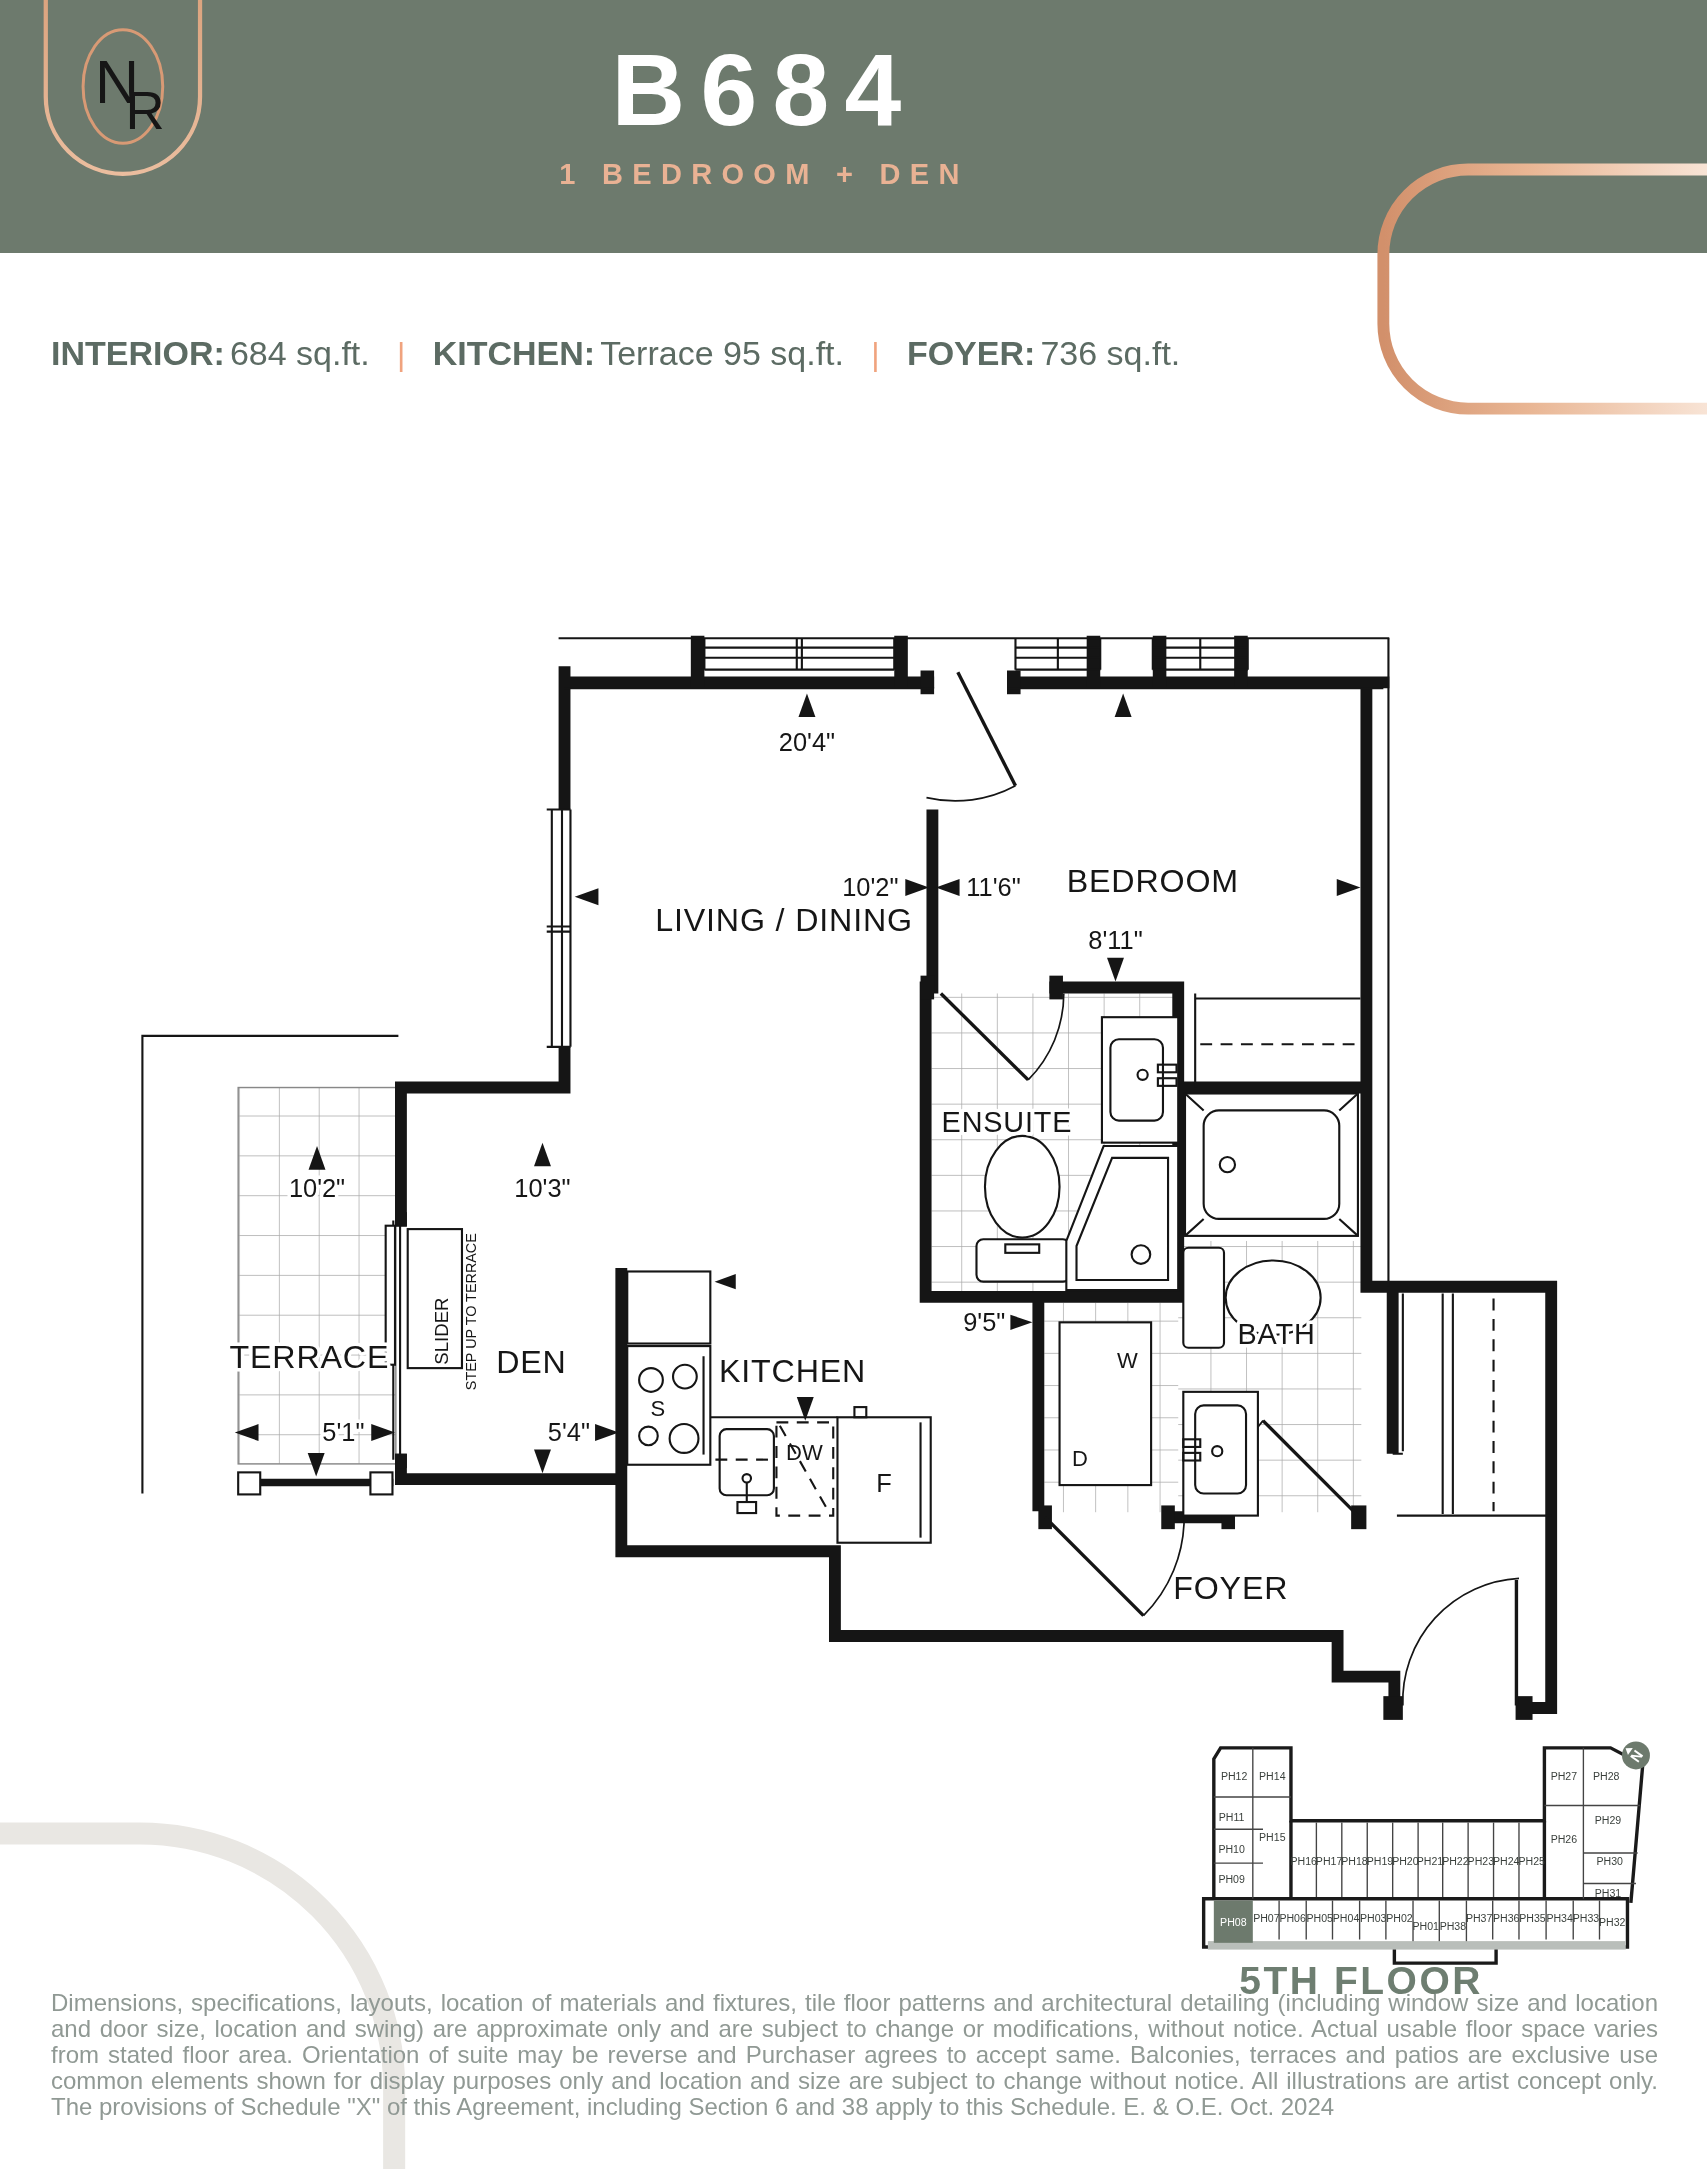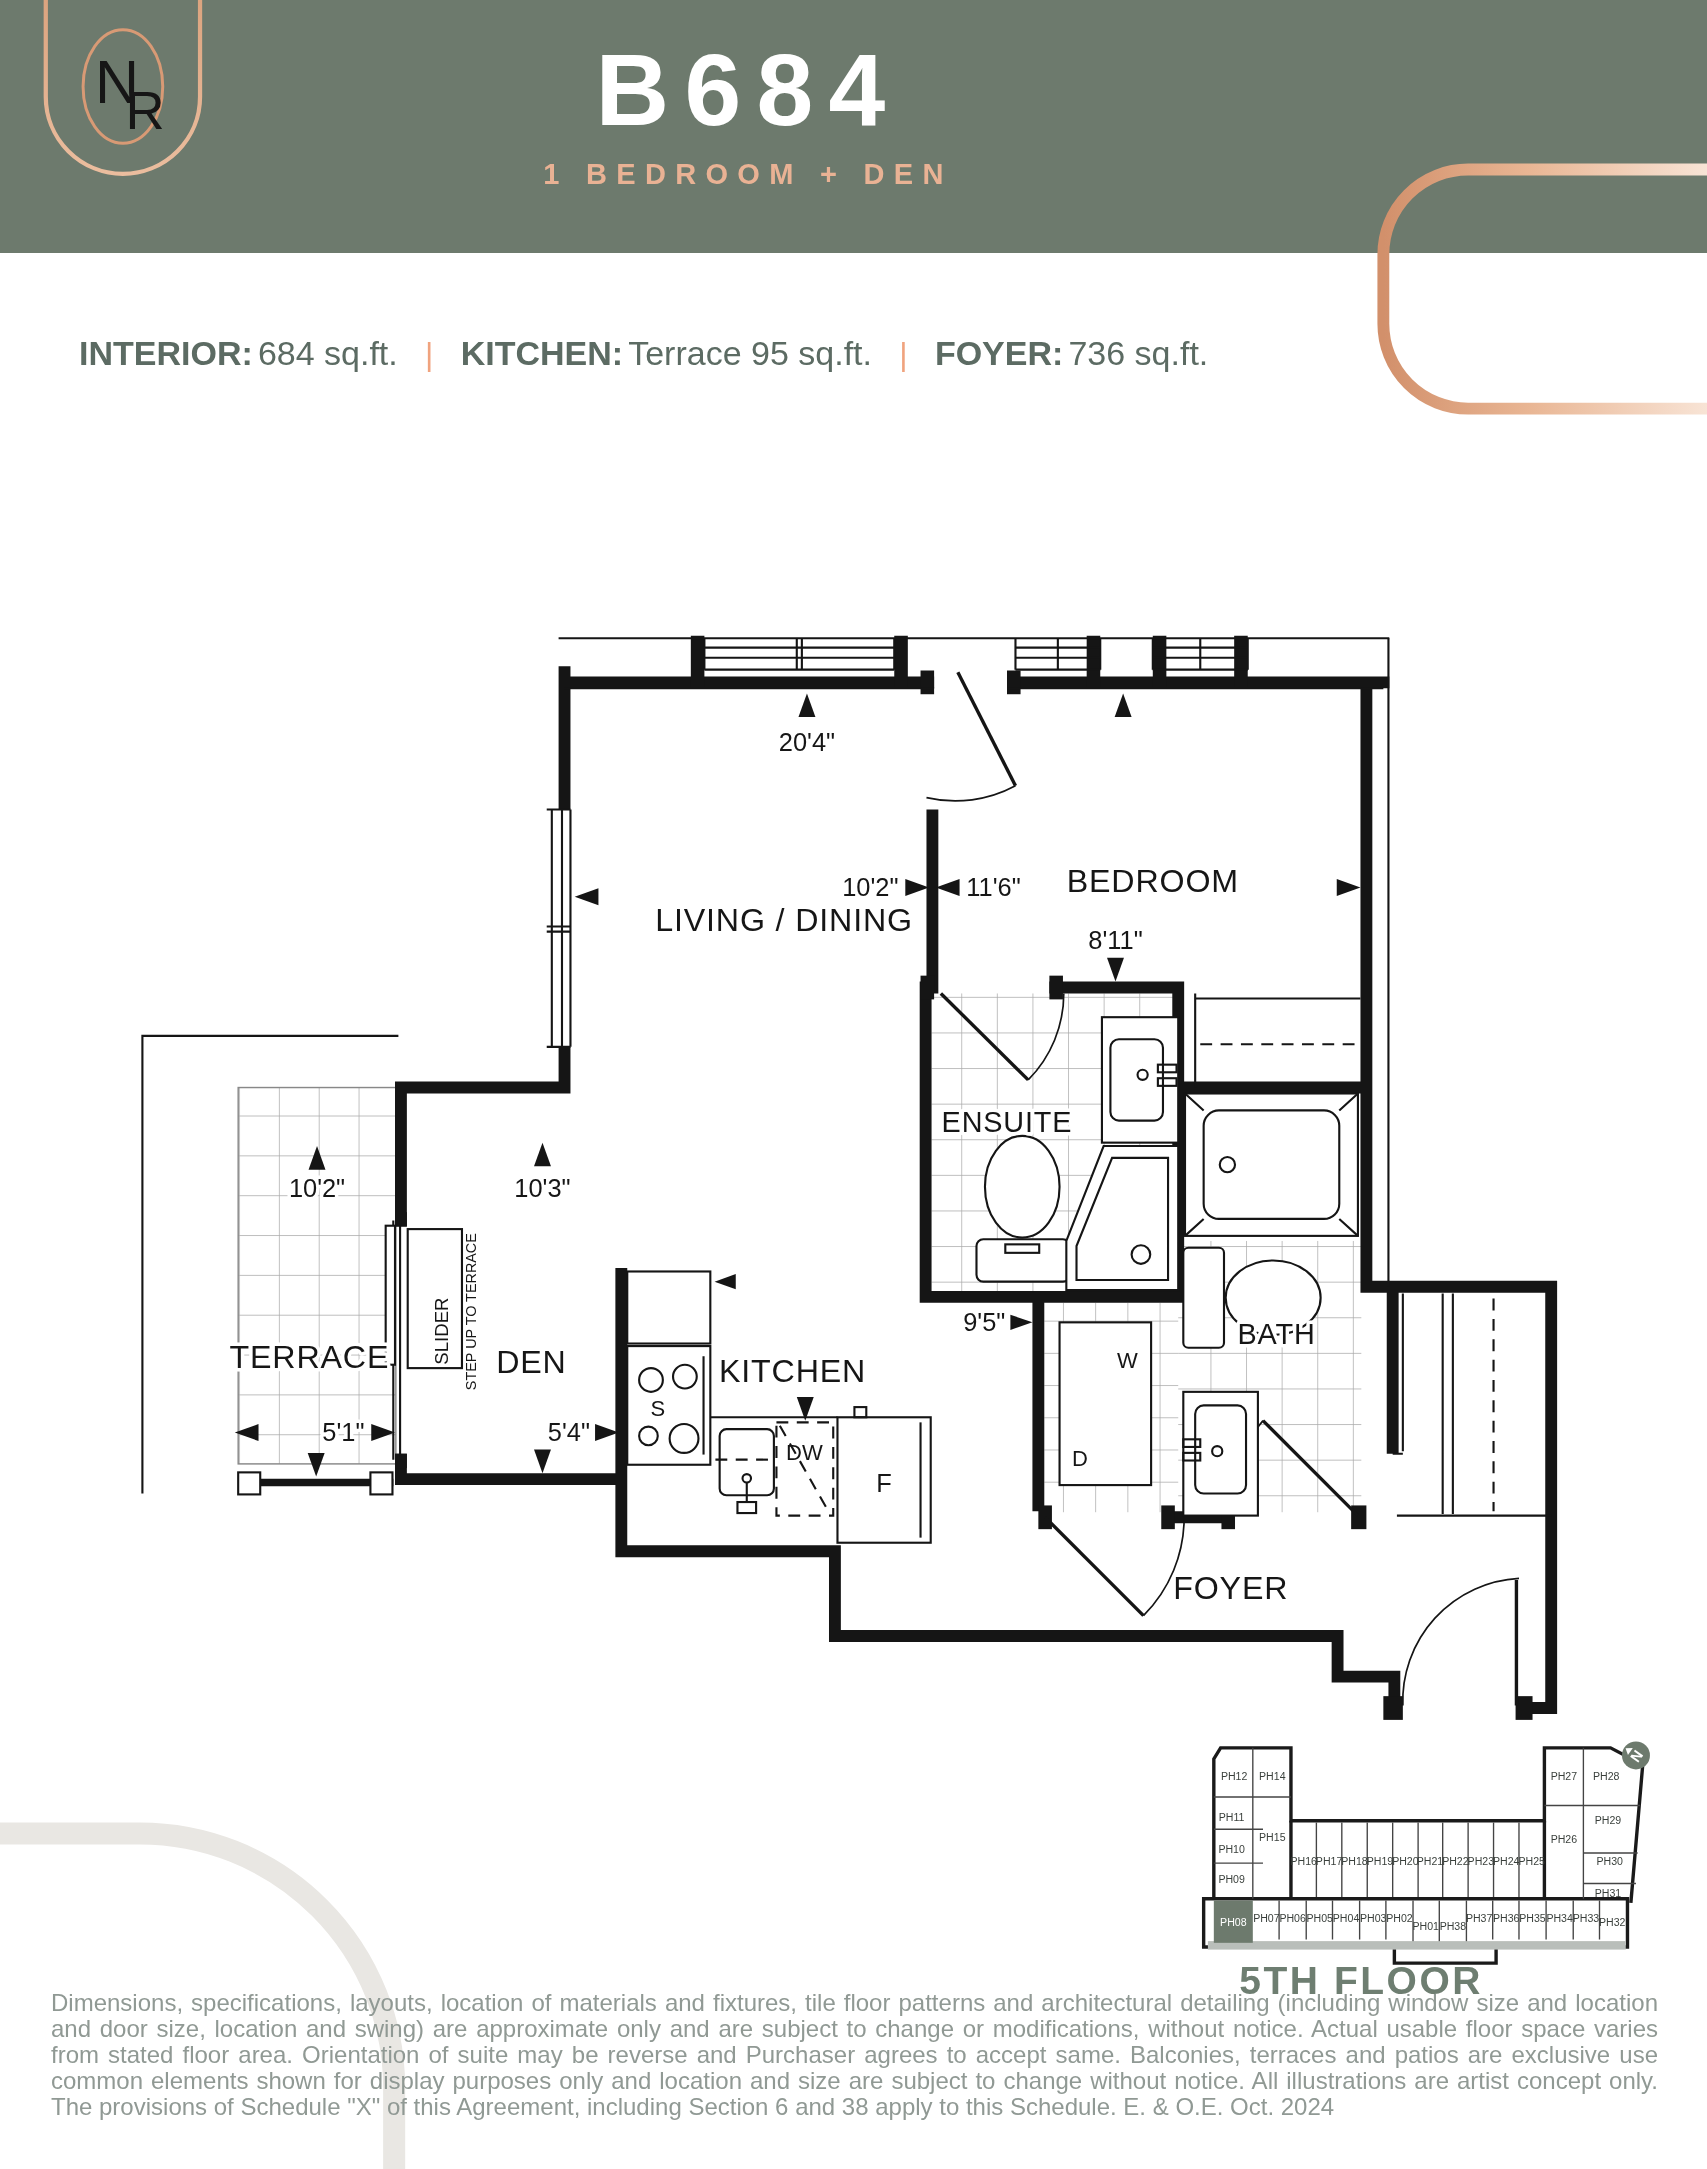--- a/index.html
+++ b/index.html
@@ -1,22 +1,22 @@
 <!DOCTYPE html>
 <html style="font-size:13.6px"><head>
 <meta charset="utf-8">
 <style>
   html,body{margin:0;padding:0;background:#fff;}
   body{font-family:"Liberation Sans",sans-serif;}
   .page{position:relative;width:1708px;height:2170px;background:#fff;overflow:hidden;}
   .banner{position:absolute;left:0;top:0;width:1708px;height:253px;background:#6d7a6d;}
-  .title-block{position:absolute;left:0;top:39px;width:1496px;text-align:center;z-index:3;}
+  .title-block{position:absolute;left:16px;top:39px;width:1496px;text-align:center;z-index:3;}
   .suite-title{font-size:102px;font-weight:700;letter-spacing:15.3px;color:#ffffff;line-height:1;}
   .suite-subtitle{margin-top:17px;font-size:29px;font-weight:700;letter-spacing:9.3px;color:#e9b294;}
-  .stats{position:absolute;left:51px;top:334px;display:flex;align-items:baseline;gap:15.3px;font-size:34px;color:#5c6b63;z-index:3;white-space:nowrap;margin-left:28px;}
+  .stats{position:absolute;left:51px;top:334px;display:flex;align-items:baseline;gap:15.3px;font-size:34px;color:#5c6b63;z-index:3;white-space:nowrap;}
   .stats .lbl{font-weight:700;}
   .stats .val{font-weight:400;margin-left:5.1px;}
   .stats .sep{color:#f0a37e;font-weight:400;margin:0 12px;font-size:32px;}
   .art{position:absolute;left:0;top:0;width:1708px;height:2170px;z-index:2;pointer-events:none;}
   .disclaimer{position:absolute;left:51px;top:1966px;width:1607px;font-size:24px;line-height:26px;color:#909994;text-align:justify;z-index:3;}
   
   text{font-family:"Liberation Sans",sans-serif;fill:#161616;}
   .room-label{font-size:38px;letter-spacing:1px;}
   .room-label-sm{font-size:34px;letter-spacing:1px;}
   .dim{font-size:30px;}

